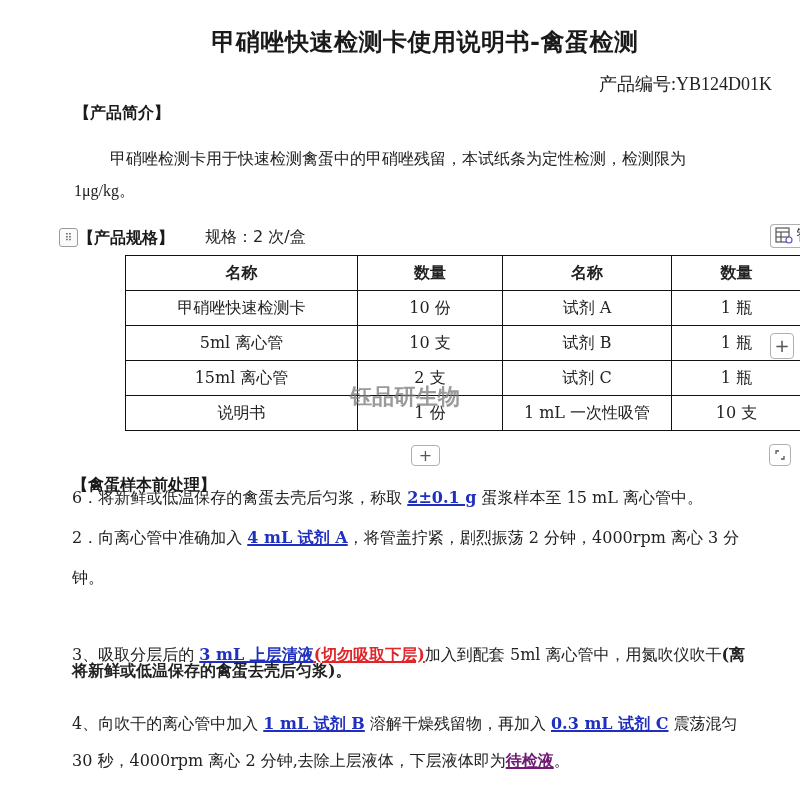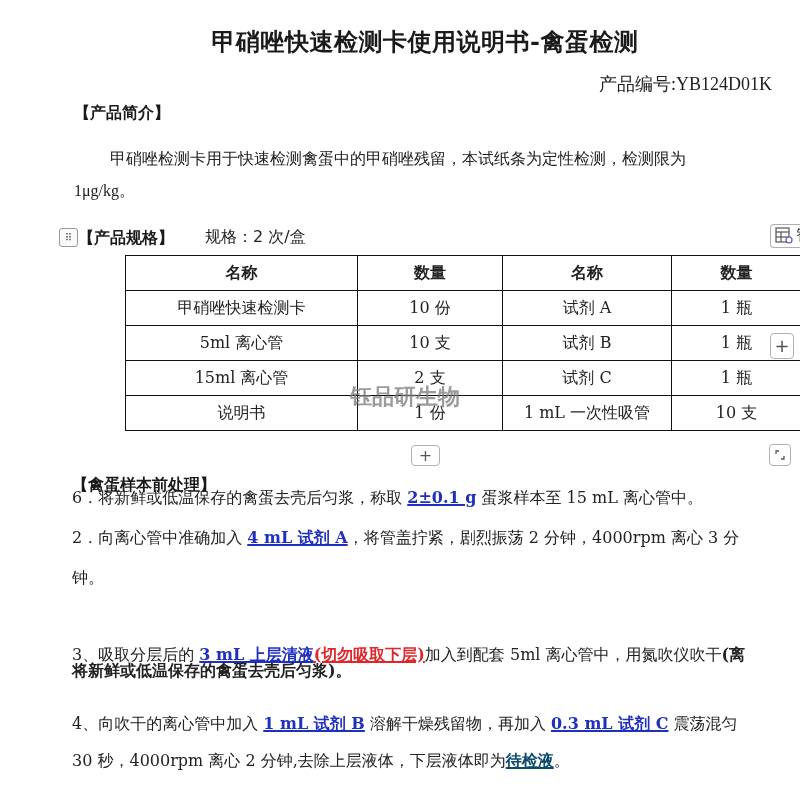--- a/index.html
+++ b/index.html
@@ -49,21 +49,21 @@
     table.spec td, table.spec th {
       border: 1.5px solid #111; height: 34px; text-align: center; padding: 0;
     }
     table.spec th { font-weight: bold; }
     .watermark {
       position: absolute; left: 350px; top: 382px; font-size: 22px; font-weight: bold;
       color: rgba(120,120,120,0.75); font-family: "DejaVu Sans", sans-serif; letter-spacing: 0px;
     }
     .hl-blue { color: #1f2fbf; font-weight: bold; text-decoration: underline; text-decoration-thickness: 2px; }
     .hl-red { color: #e0262a; font-weight: bold; text-decoration: underline; text-decoration-thickness: 2px; }
-    .hl-brown { color: #0c4a6e; font-weight: bold; text-decoration: underline; text-decoration-thickness: 2px; }
+    .hl-brown { color: #701a75; font-weight: bold; text-decoration: underline; text-decoration-thickness: 2px; }
     .bold { font-weight: bold; }
   </style>
 </head>
 <body>
 
 <div class="title">甲硝唑快速检测卡使用说明书-禽蛋检测</div>
 <div class="product-code">产品编号:YB124D01K</div>
 
 <div class="section-heading" style="left:74px;top:103px;">【产品简介】</div>
 <div class="para" style="left:110px;top:143px;">甲硝唑检测卡用于快速检测禽蛋中的甲硝唑残留，本试纸条为定性检测，检测限为</div>

